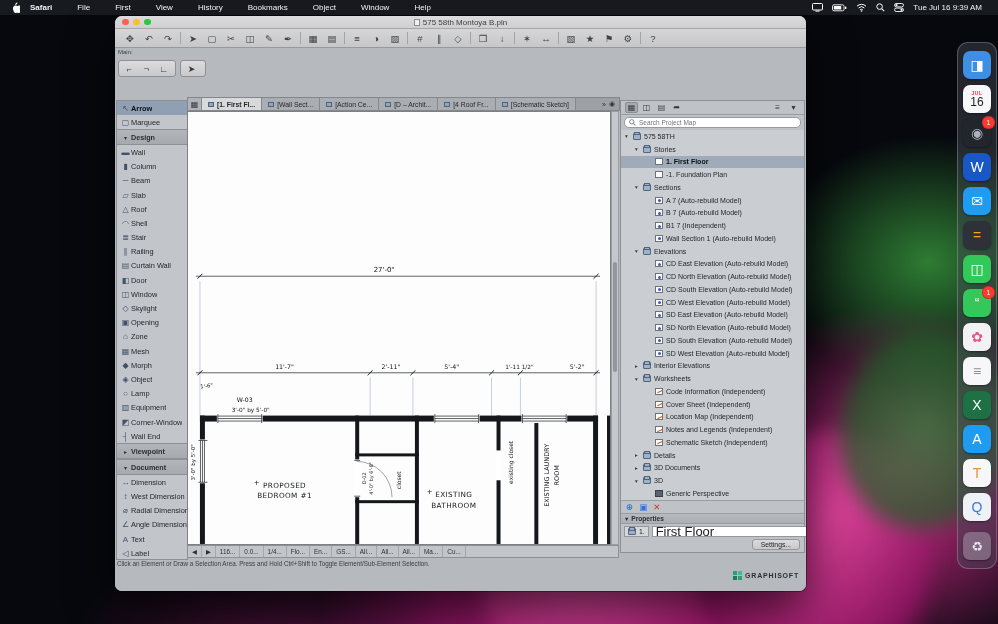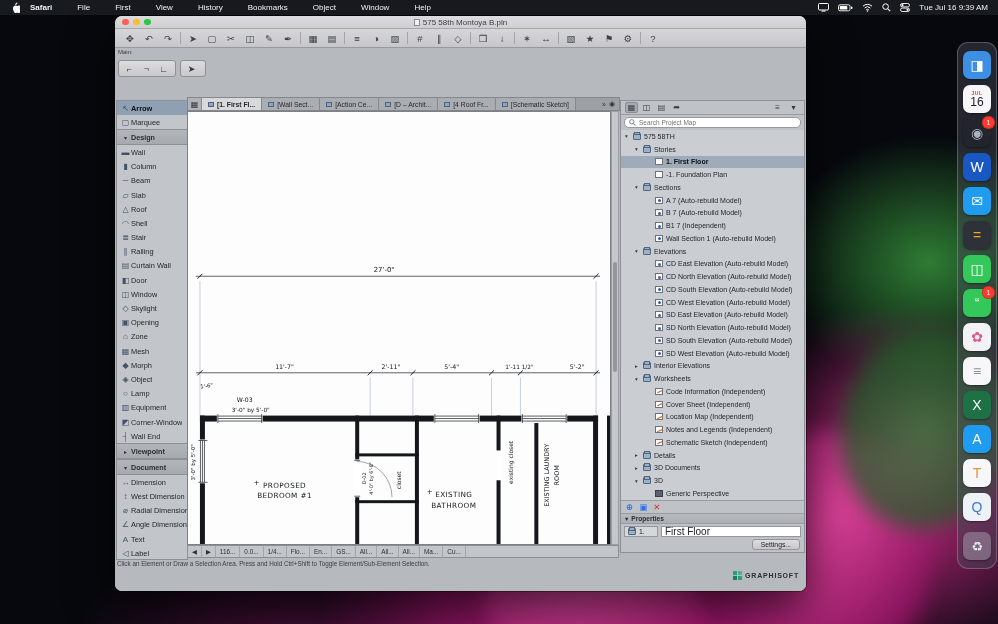--- a/index.html
+++ b/index.html
@@ -22,21 +22,21 @@
   .pt3 { left:840px; top:330px; width:170px; height:200px; transform:rotate(10deg);
          background:radial-gradient(ellipse at 50% 50%, #2f8a38, #1c5a24 70%, rgba(0,0,0,0)); opacity:.7; }
 
   
   .menubar { position:absolute; left:0; top:0; width:998px; height:15px; background:rgba(26,28,33,.88);
     display:flex; align-items:center; justify-content:space-between; color:#f1f2f4; font-size:8px; z-index:50; }
   .mb-left { display:flex; align-items:center; gap:10px; padding-left:11px; }
   .mb-app { font-weight:bold; }
   .mb-items { display:flex; gap:10px; }
   .mb-item { cursor:default;margin-left:15px; }
-  .mb-right { display:flex; align-items:center; gap:9px; padding-right:10px; }
+  .mb-right { display:flex; align-items:center; gap:9px; padding-right:16px; }
   .mb-ico svg { display:block; }
   .mb-clock { font-size:8px; }
 
   
   .win { position:absolute; left:115px; top:16px; width:691px; height:575px; background:#c6c8cb;
     border-radius:7px; box-shadow:0 18px 45px rgba(0,0,0,.65), 0 0 0 1px rgba(0,0,0,.35); overflow:hidden; z-index:10; }
   .titlebar { height:13px; background:linear-gradient(#dcdcde,#cfcfd1); border-bottom:1px solid #a7a7aa;
     display:flex; align-items:center; position:relative; }
   .lights { display:flex; gap:4.5px; padding-left:7px; }
   .light { width:6.5px; height:6.5px; border-radius:50%; }
@@ -119,21 +119,21 @@
   .tr-row.selected .tr-l { font-weight:bold; color:#0d1015; }
 
   .nav-actions { height:13px; display:flex; align-items:center; gap:6px; padding:0 5px; border-top:1px solid #999da1; background:#bfc2c7; }
   .na-ico { font-size:8.5px; font-weight:bold; cursor:default; }
   .nav-propbar { height:11px; background:linear-gradient(#b7bbc0,#acb0b5); border-top:1px solid #999da1; border-bottom:1px solid #999da1;
     display:flex; align-items:center; gap:3px; padding:0 4px; font-size:6.6px; font-weight:bold; color:#2b2e32; }
   .nav-fields { height:15px; display:flex; align-items:center; gap:3px; padding:0 3px; }
   .id-combo { width:64px; height:11px; background:#d5d7d9; border:1px solid #94979b; display:flex; align-items:center; gap:3px;
     font-size:6.8px; color:#222; padding:0 3px; }
   .id-combo .ti { margin-right:0; }
-  .story-field { flex:1; height:11px; background:#fff; border:1px solid #94979b; font-size:10px; color:#222; padding:0 3px; font-family:inherit; }
+  .story-field { flex:1; height:11px; background:#fff; border:1px solid #94979b; font-size:13px; color:#222; padding:0 3px; font-family:inherit; }
   .nav-settings { height:13px; display:flex; justify-content:flex-end; padding:0 4px; }
   .settings-btn { font-size:6.8px; color:#212428; background:linear-gradient(#dcdcde,#c9c9cb); border:1px solid #94979b;
     border-radius:3px; padding:0 8px; height:11px; display:flex; align-items:center; cursor:default; }
 
   .statusbar { position:absolute; left:2px; top:512px; width:500px; font-size:6.3px; color:#3a3d41; }
   .branding { position:absolute; right:7px; top:523px; display:flex; align-items:center; gap:3px; }
   .g-logo { width:9px; height:9px; display:grid; grid-template-columns:4px 4px; grid-template-rows:4px 4px; gap:1px; }
   .g-logo span { background:#2c9d74; }
   .g-logo span:nth-child(2){ background:#47b78d; } .g-logo span:nth-child(3){ background:#1d7d58; }
   .branding b { font-size:7px; letter-spacing:.8px; color:#2b2e33; }

